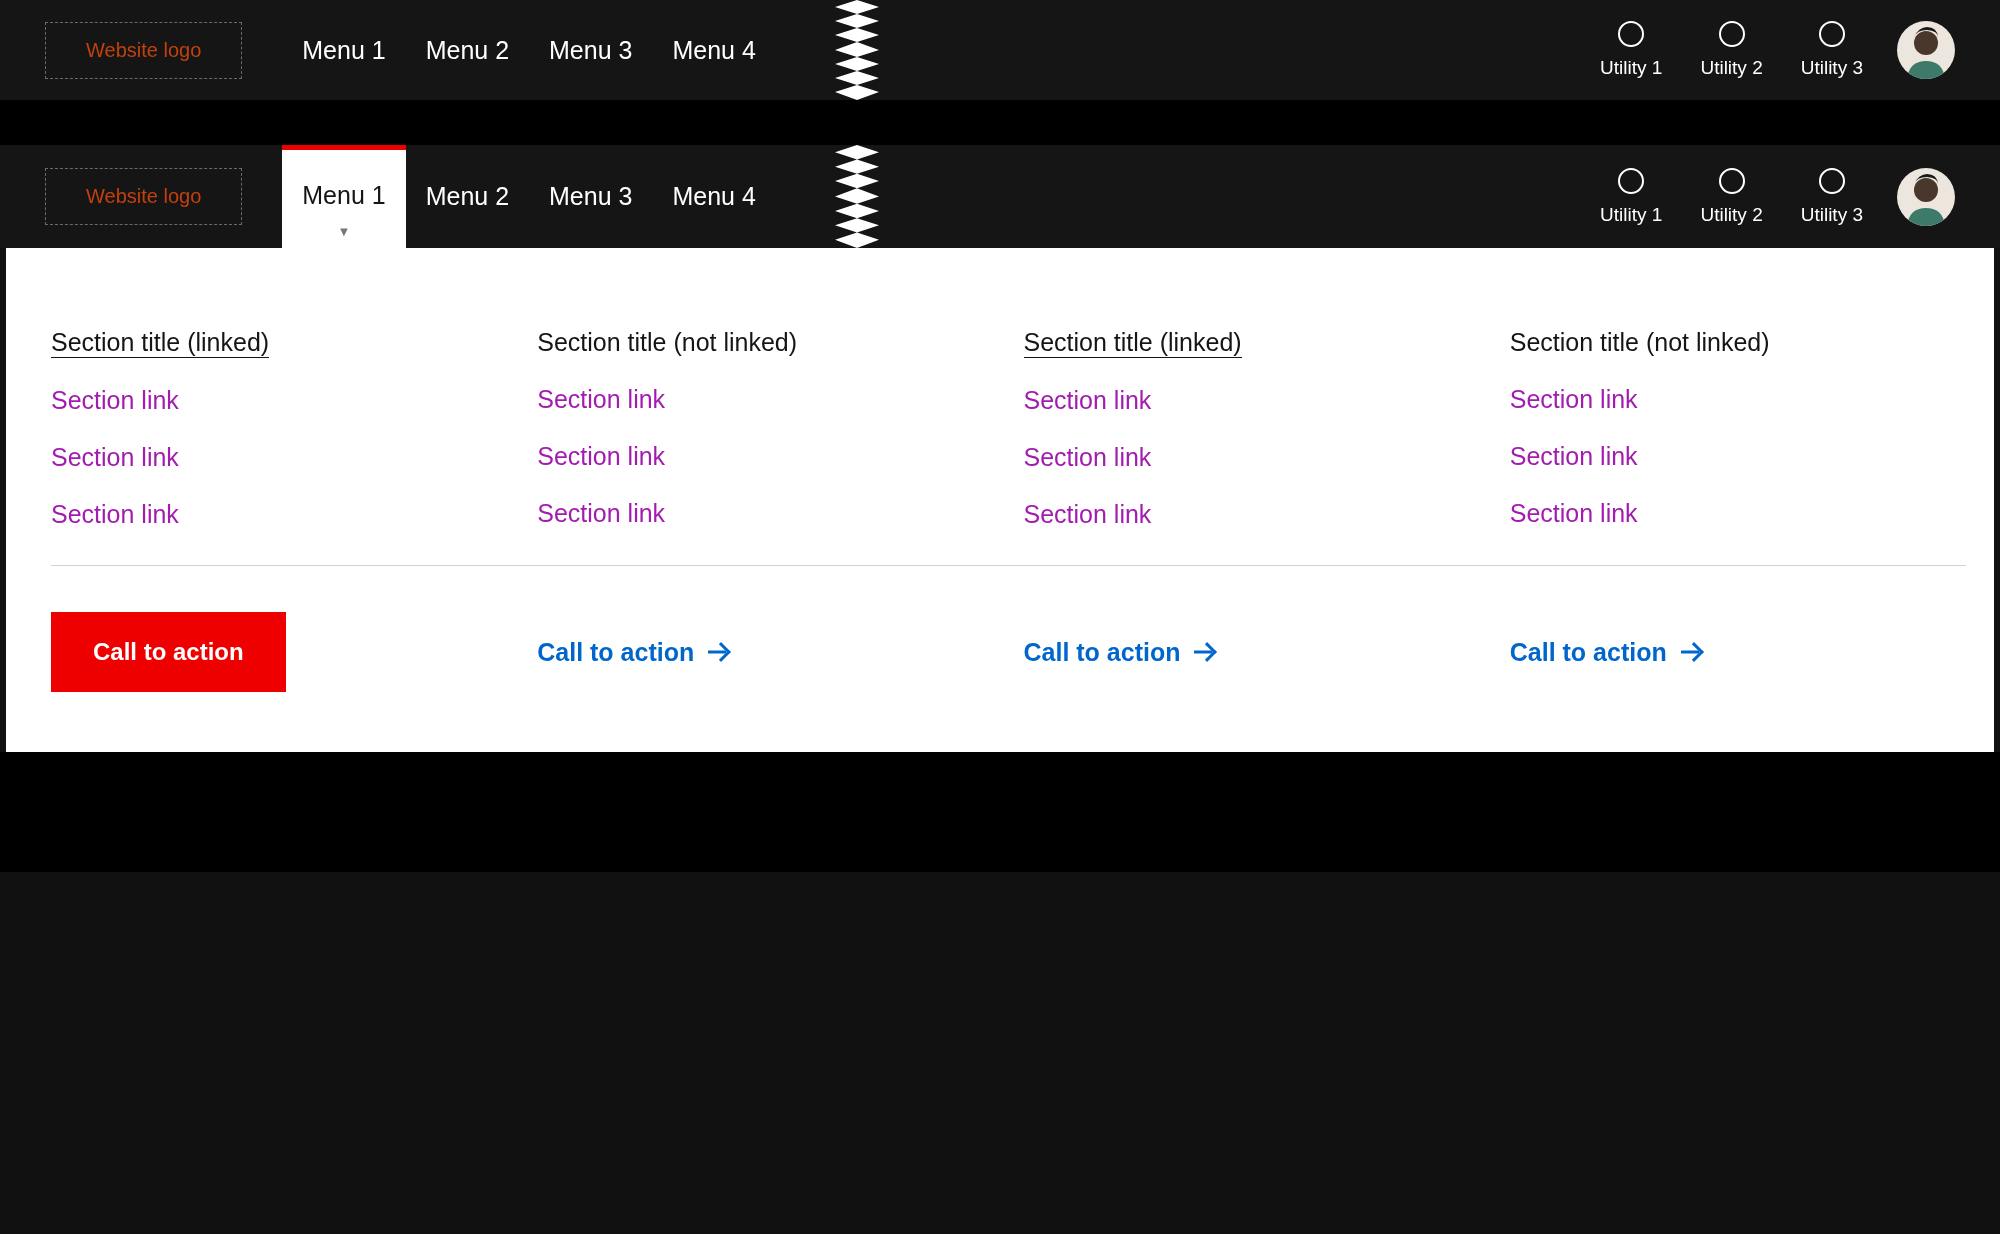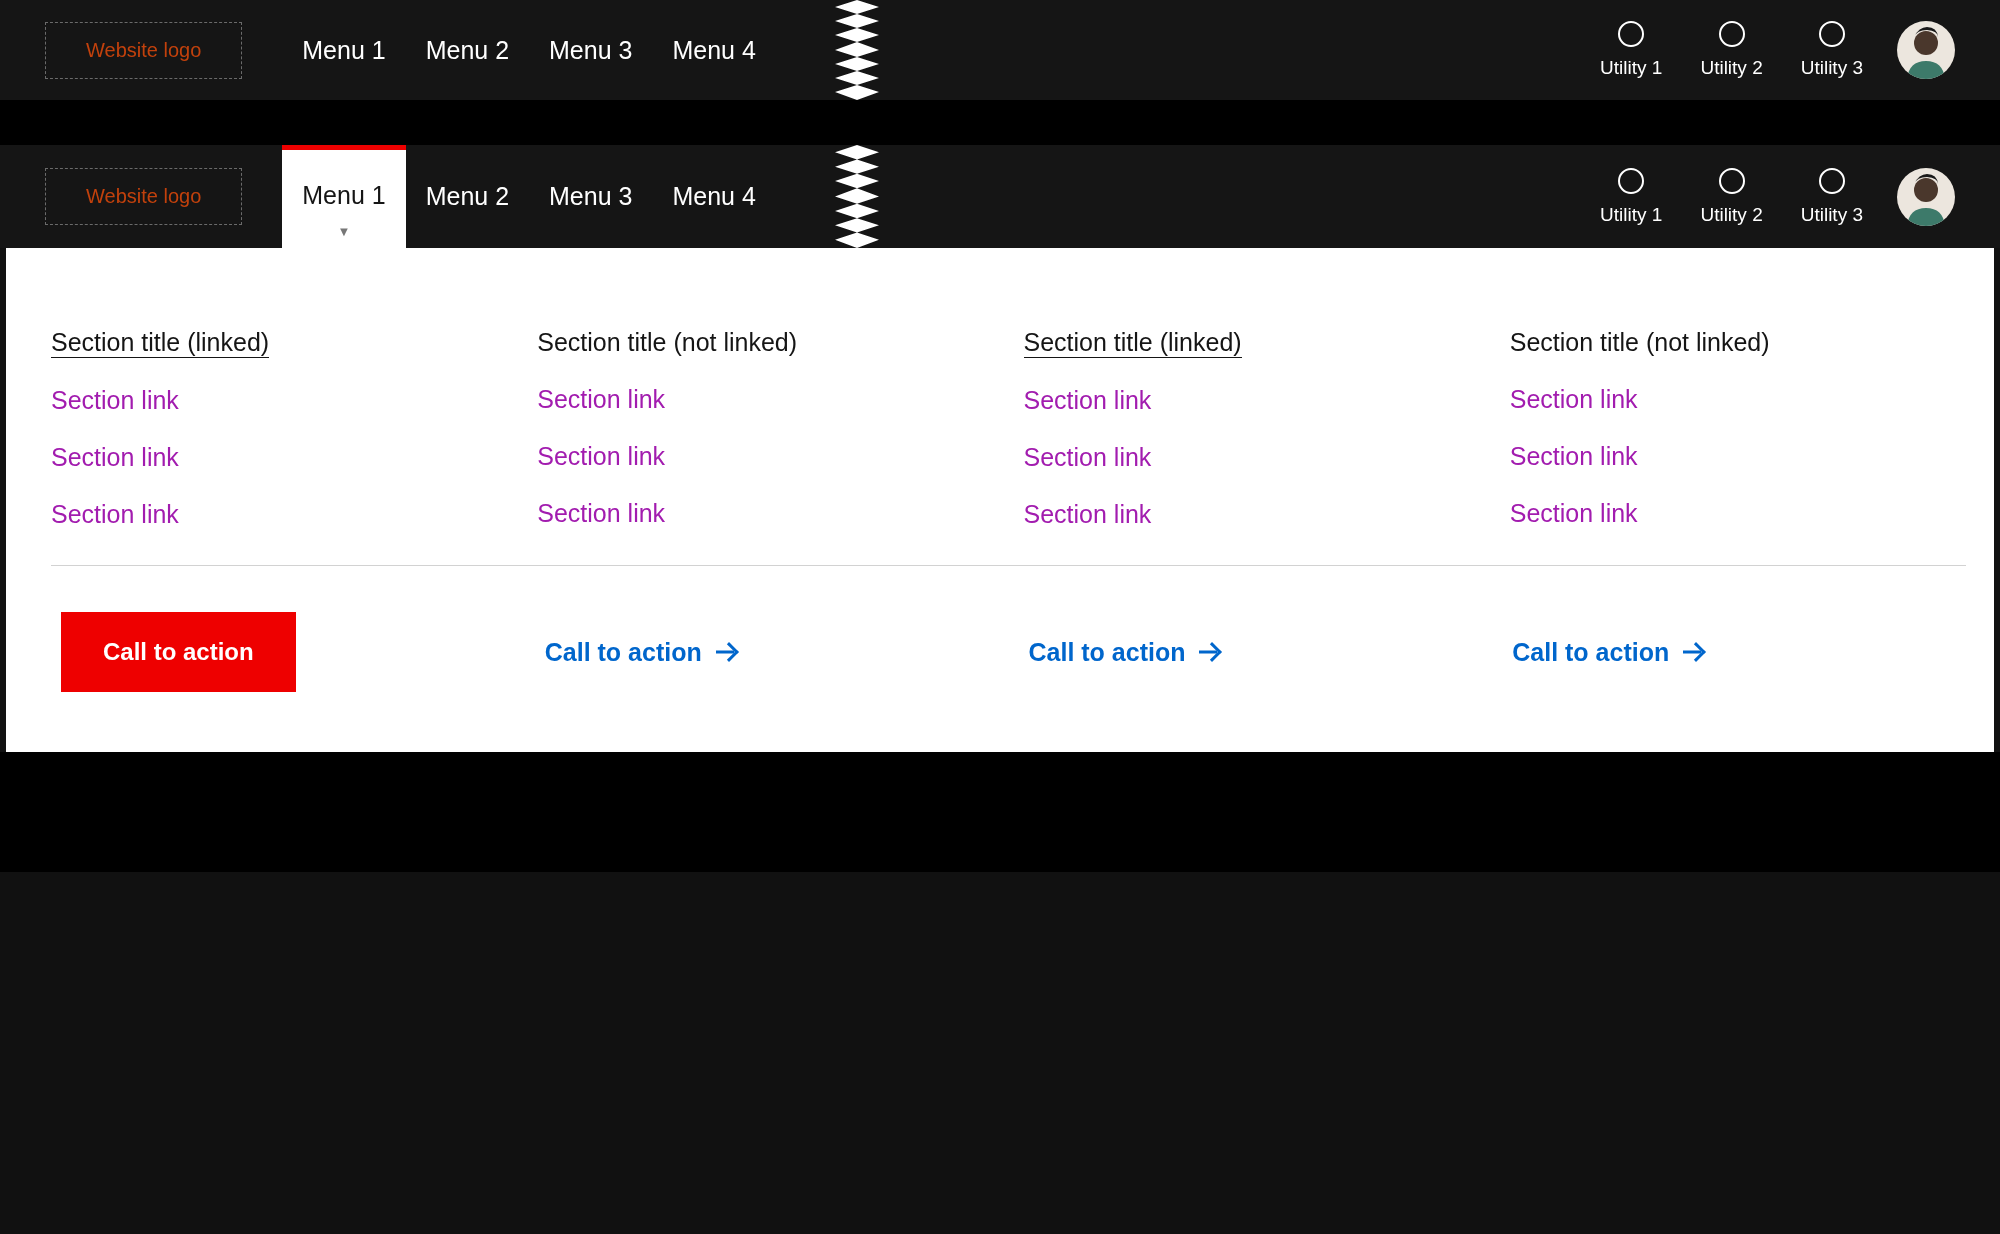--- a/index.html
+++ b/index.html
@@ -145,21 +145,20 @@
     cursor: pointer;
   }
 
   .hr { border: none; border-top: 1px solid #d2d2d2; margin: 8px 0 46px 0; }
 
   .cta-row {
     display: grid;
     grid-template-columns: repeat(4, 1fr);
     gap: 0 30px;
     align-items: center;
-    margin-left: 10px;
   }
   .cta-btn {
     background: #e00;
     color: #fff;
     font-weight: 700;
     font-size: 24px;
     padding: 26px 42px;
     border: none;
     cursor: pointer;
     display: inline-block;

